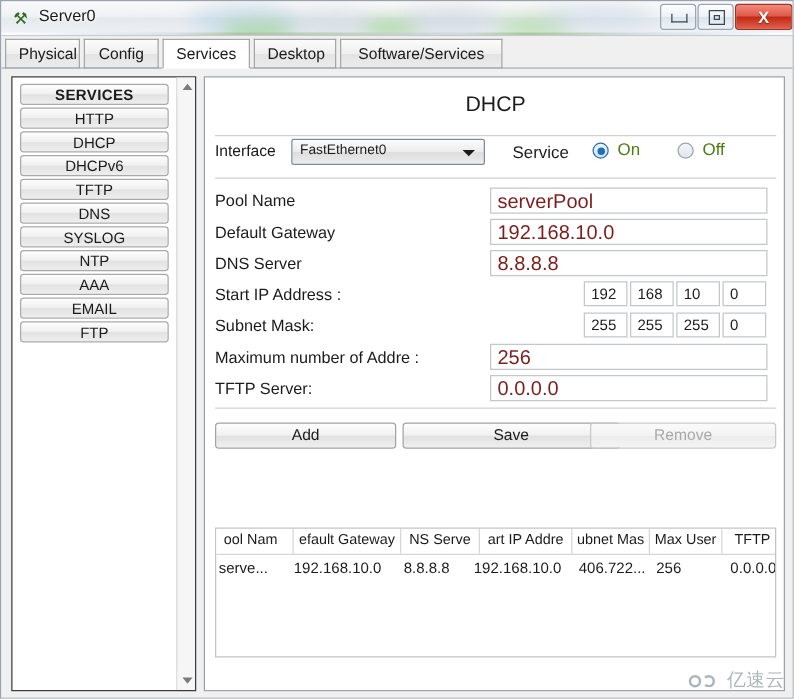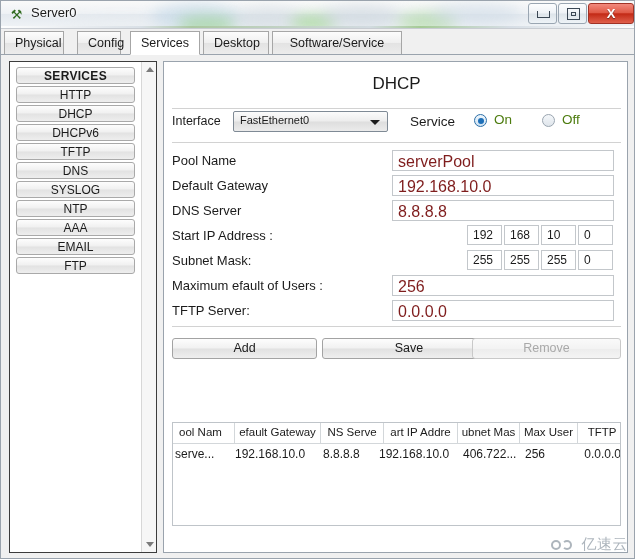--- a/index.html
+++ b/index.html
@@ -446,24 +446,24 @@
         </span>
       </div>
       <div class="winbtn close">
         <span class="glyph-x">X</span>
       </div>
     </div>
   </div>
 
   <div class="tabstrip">
     <div class="tab" style="left:3px;width:60px;">Physical</div>
-    <div class="tab" style="left:66px;width:44px;margin-left:10px;">Config</div>
+    <div class="tab" style="left:66px;width:60px;">Config</div>
     <div class="tab active" style="left:129px;width:70px;">Services</div>
     <div class="tab" style="left:202px;width:66px;">Desktop</div>
-    <div class="tab" style="left:271px;width:130px;">Software/Service</div>
+    <div class="tab" style="left:271px;width:130px;">Software/Services</div>
   </div>
 
   <div class="content">
 
     <div class="sidebar">
       <div class="side-list">
         <div class="side-item header">SERVICES</div>
         <div class="side-item">HTTP</div>
         <div class="side-item">DHCP</div>
         <div class="side-item">DHCPv6</div>
@@ -544,21 +544,21 @@
       <div class="octet" style="left:340px;top:188px;">
         <span class="octet-text">255</span>
       </div>
       <div class="octet" style="left:377px;top:188px;">
         <span class="octet-text">255</span>
       </div>
       <div class="octet" style="left:414px;top:188px;">
         <span class="octet-text">0</span>
       </div>
 
-      <div class="frow-label" style="top:216px;">Maximum efault of Users :</div>
+      <div class="frow-label" style="top:216px;">Maximum number of Addre :</div>
       <div class="tf tf-wide" style="top:213px;">
         <span class="tf-text">256</span>
       </div>
 
       <div class="frow-label" style="top:241px;">TFTP Server:</div>
       <div class="tf tf-wide" style="top:238px;">
         <span class="tf-text">0.0.0.0</span>
       </div>
 
       <div class="hrule rule-3"></div>

